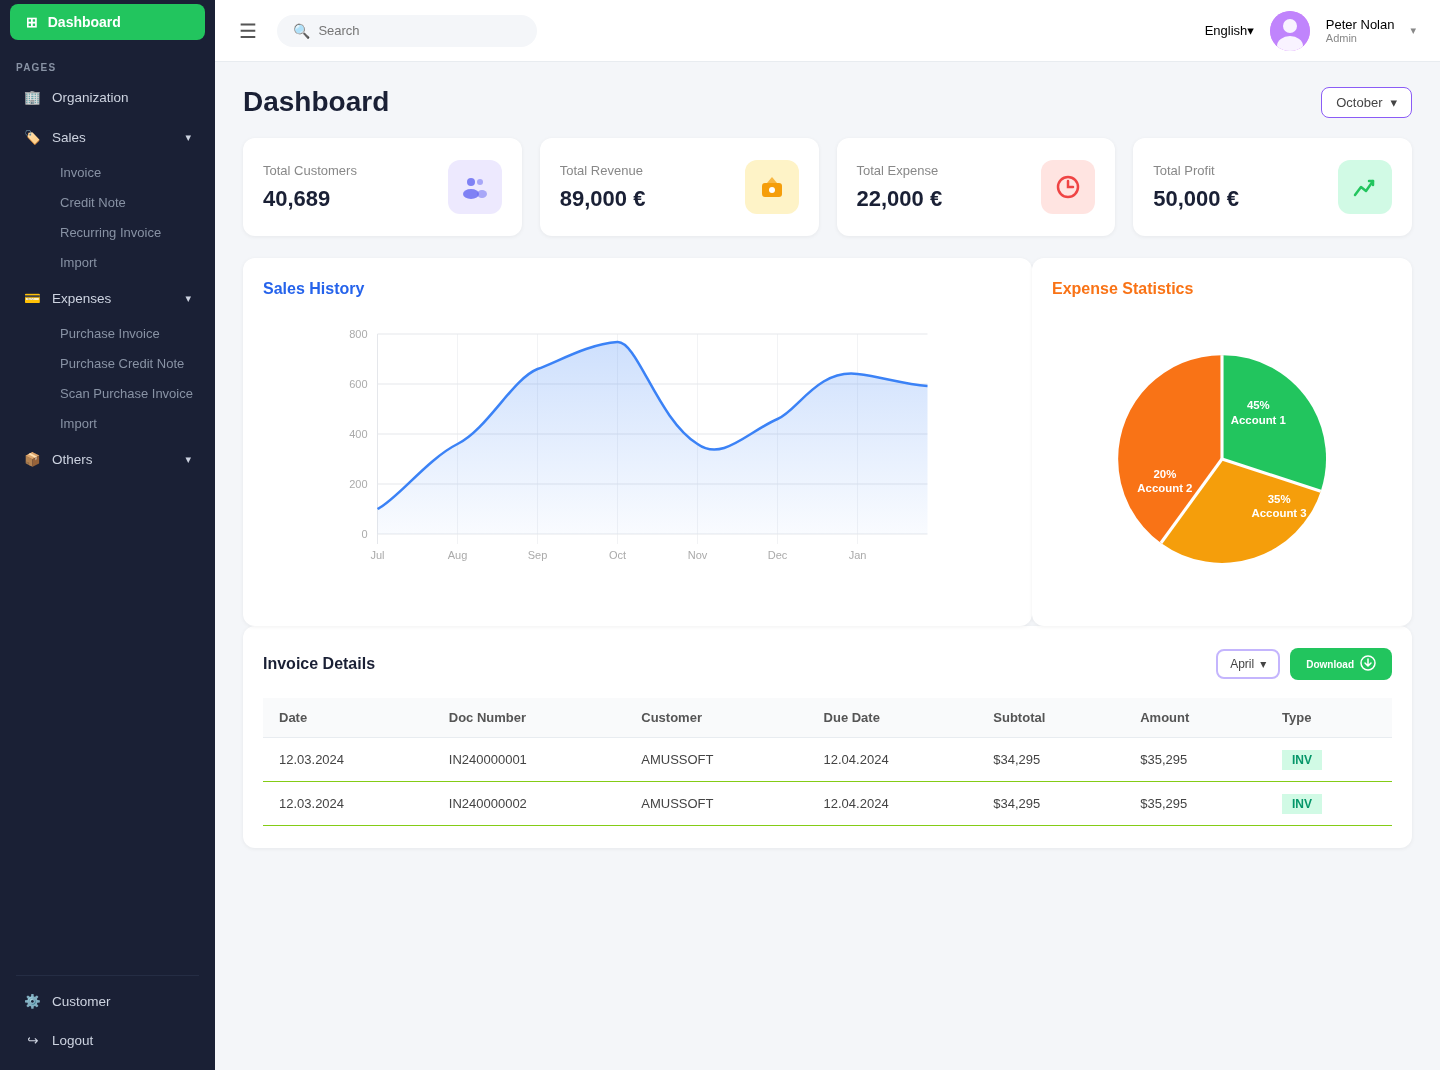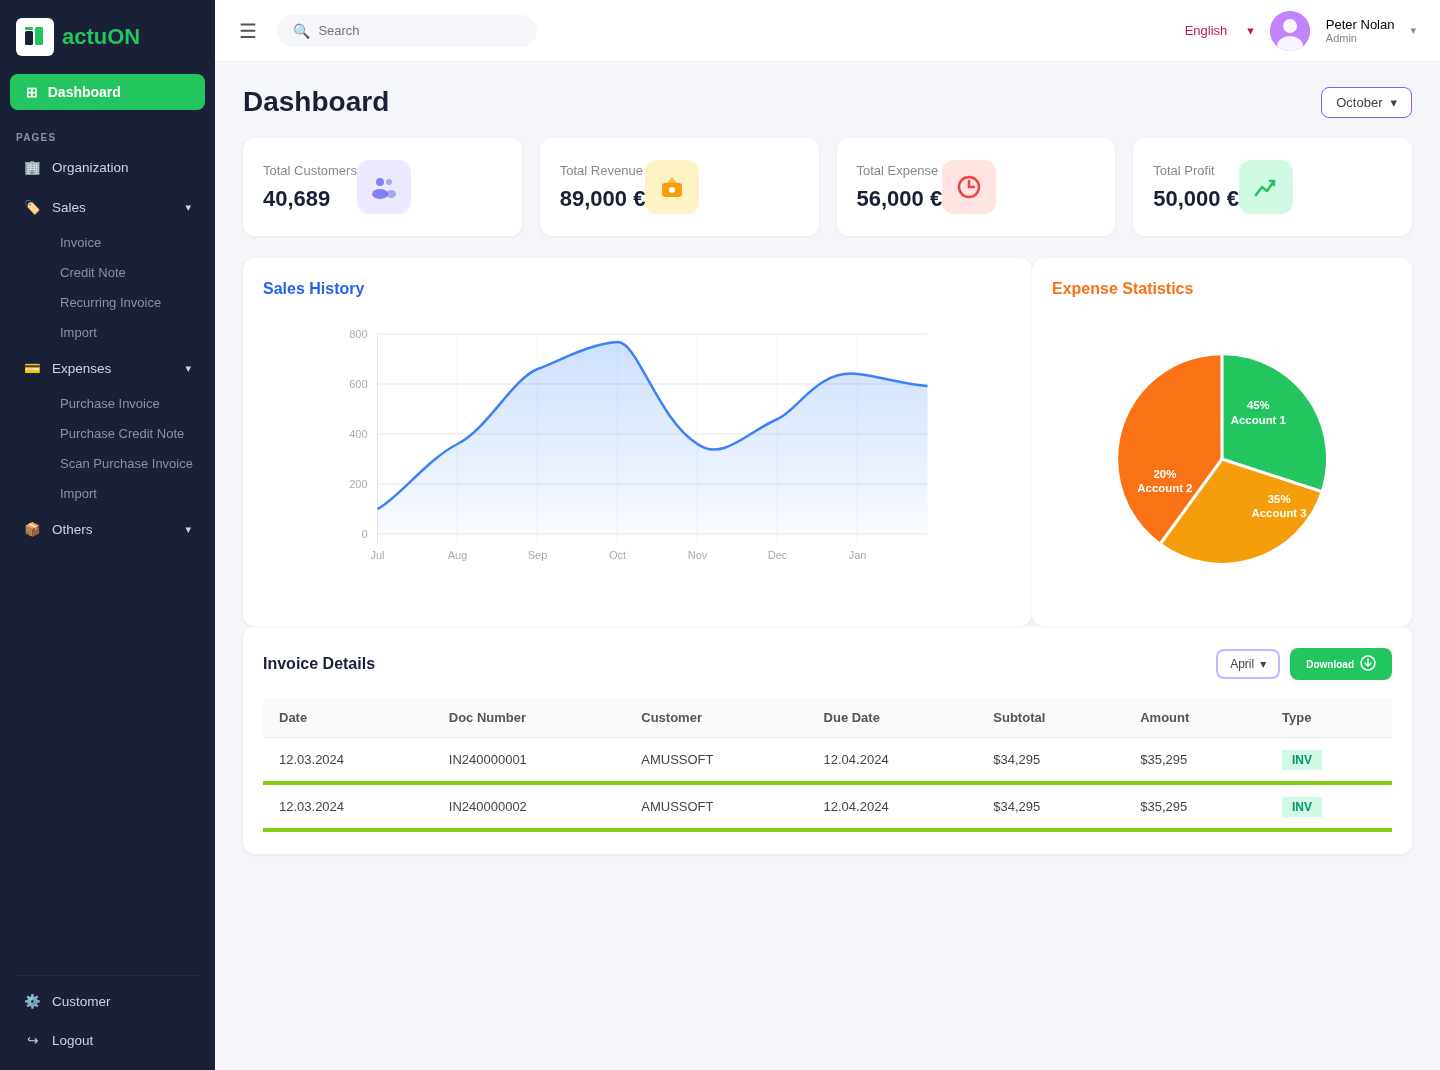--- a/index.html
+++ b/index.html
@@ -85,21 +85,21 @@
     .search-box {
       display: flex; align-items: center; gap: 8px;
       background: #f4f6f9; border-radius: 20px;
       padding: 8px 16px; flex: 0 0 260px;
     }
     .search-box input {
       border: none; background: transparent; outline: none;
       font-size: 13px; color: #555; width: 180px;
     }
     .topbar-right { margin-left: auto; display: flex; align-items: center; gap: 16px; }
-    .lang-selector { display: flex; align-items: center; gap: 20px; font-size: 13px; color: #be185d; cursor: pointer; }
+    .lang-selector { display: flex; align-items: center; gap: 0; font-size: 13px; color: #000000; cursor: pointer; }
     .user-avatar {
       width: 40px; height: 40px; border-radius: 50%; overflow: hidden;
       background: linear-gradient(135deg, #c084fc, #e879f9);
       display: flex; align-items: center; justify-content: center; font-size: 16px;
     }
     .user-info { display: flex; flex-direction: column; }
     .user-name { font-weight: 400; font-size: 13px; }
     .user-role { font-size: 11px; color: #888; }
     .user-chevron { font-size: 11px; color: #888; cursor: pointer; }
 
@@ -118,21 +118,21 @@
     .month-selector {
       display: flex; align-items: center; gap: 8px;
       background: #fff; border: 1px solid #8b5cf6; border-radius: 8px;
       padding: 7px 14px; font-size: 13px; color: #444; cursor: pointer;
     }
 
     
     .stat-cards { display: grid; grid-template-columns: repeat(4, 1fr); gap: 18px; margin-bottom: 22px; }
     .stat-card {
       background: #fff; border-radius: 12px; padding: 22px 20px;
-      display: flex; align-items: center; 
+      display: flex; align-items: center; justify-content: space-between;
       box-shadow: 0 1px 4px rgba(0,0,0,0.06);
     }
     .stat-card-left {}
     .stat-label { font-size: 13px; color: #888; margin-bottom: 8px; }
     .stat-value { font-size: 22px; font-weight: 700; color: #1a2035; }
     .stat-icon {
       width: 54px; height: 54px; border-radius: 12px;
       display: flex; align-items: center; justify-content: center; font-size: 24px;
     }
     .icon-blue { background: #ede9fe; }
@@ -176,48 +176,36 @@
     }
 
     table { width: 100%; border-collapse: collapse; }
     thead tr { background: #f9fafb; }
     th {
       padding: 12px 16px; text-align: left; font-size: 13px;
       font-weight: 600; color: #555; border-bottom: 1px solid #e8ecf0;
     }
     td {
       padding: 14px 16px; font-size: 13px; color: #444;
-      border-bottom: 4px solid #84cc16;
+      border-bottom: 1px solid #84cc16;
     }
     .badge-inv {
       background: #d1fae5; color: #059669; border-radius: 0;
       padding: 3px 10px; font-size: 12px; font-weight: 600;
     }
 
     
     ::-webkit-scrollbar { width: 6px; }
     ::-webkit-scrollbar-track { background: transparent; }
     ::-webkit-scrollbar-thumb { background: #ccc; border-radius: 3px; }
   </style>
 </head>
 <body>
 
 <nav class="sidebar">
-  <div class="sidebar-logo">
-    <div class="logo-icon">
-      <svg width="22" height="22" viewBox="0 0 22 22" fill="none">
-        <rect x="1" y="5" width="8" height="14" rx="1.5" fill="#1a2035"></rect>
-        <rect x="11" y="1" width="8" height="18" rx="1.5" fill="#22c55e"></rect>
-        <rect x="1" y="1" width="8" height="3" rx="1" fill="#22c55e"></rect>
-      </svg>
-    </div>
-    <span class="logo-text">
-      <span>actu</span><span style="color:#22c55e">ON</span>
-    </span>
-  </div>
 
   <div class="sidebar-dashboard">
     <span>⊞</span>
     <span>Dashboard</span>
   </div>
 
   <div class="sidebar-section-label">PAGES</div>
 
   <div class="sidebar-item">
     <span class="item-icon">🏢</span>
@@ -332,21 +320,21 @@
           <svg width="28" height="28" viewBox="0 0 28 28" fill="none">
             <rect x="4" y="10" width="20" height="14" rx="3" fill="#f59e0b"></rect>
             <path d="M9 10 L14 4 L19 10" fill="#f59e0b" opacity="0.7"></path>
             <circle cx="14" cy="17" r="3" fill="#fff"></circle>
           </svg>
         </div>
       </div>
       <div class="stat-card">
         <div class="stat-card-left">
           <div class="stat-label">Total Expense</div>
-          <div class="stat-value">56,000 €</div>
+          <div class="stat-value">22,000 €</div>
         </div>
         <div class="stat-icon icon-salmon">
           <svg width="28" height="28" viewBox="0 0 28 28" fill="none">
             <circle cx="14" cy="14" r="10" stroke="#ef4444" stroke-width="2.5" fill="none"></circle>
             <path d="M14 8 L14 14 L19 14" stroke="#ef4444" stroke-width="2.5" stroke-linecap="round"></path>
           </svg>
         </div>
       </div>
       <div class="stat-card">
         <div class="stat-card-left">

